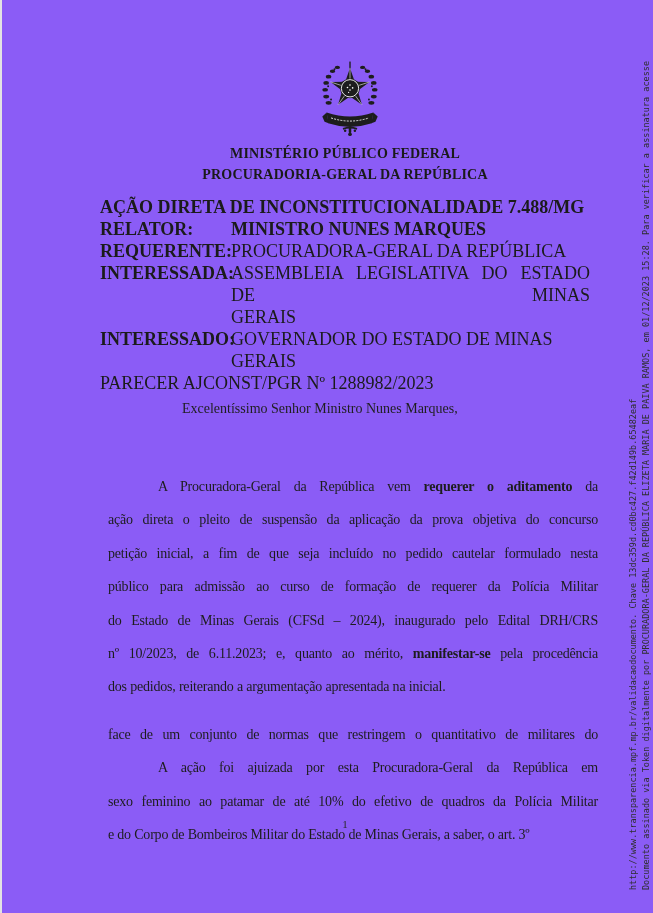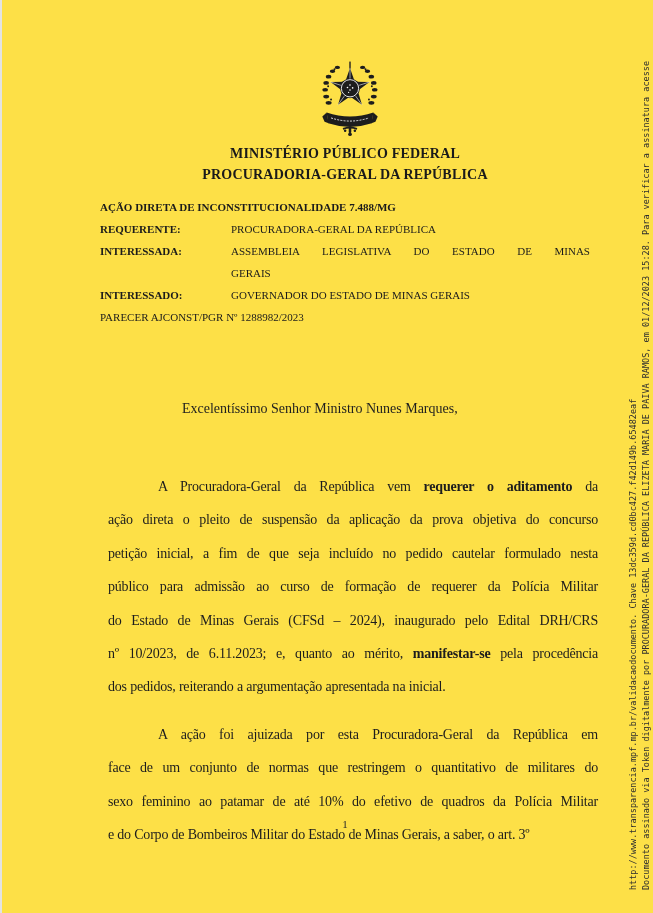--- a/index.html
+++ b/index.html
@@ -1,39 +1,39 @@
 <!DOCTYPE html>
 <html><head>
 <meta charset="utf-8">
 <style>
   html,body { margin:0; padding:0; background:#ffffff; }
   .page {
     position: relative;
     width: 653px;
     height: 913px;
-    background: #fde047;
+    background: #8b5cf6;
     font-family: "Liberation Serif", "DejaVu Serif", serif;
     color: #1f1f1f;
     overflow: hidden;
   }
   .scan-edge {
     position: absolute; left: 0; top: 0; width: 2px; height: 100%;
     background: #e3e3e3;
   }
   .emblem {
     position: absolute; left: 316px; top: 59px; width: 68px; height: 78px;
   }
   .org-block {
     position: absolute; left: 100px; top: 143px; width: 490px;
     text-align: center; font-weight: bold; font-size: 14px; line-height: 21px;
     letter-spacing: 0.2px; color: #1a1a1a;
   }
   .case-block {
     position: absolute; left: 100px; top: 196px; width: 490px;
-    font-size: 11px; line-height: 22px; color: #1b1b1b;
+    font-size: 18px; line-height: 22px; color: #1b1b1b;
   }
   .case-title { font-weight: bold; }
   .case-row { display: flex; align-items: flex-start; }
   .case-label { width: 131px; font-weight: bold; flex: 0 0 131px; }
   .case-value { flex: 1; }
   .case-value.bold { font-weight: bold; }
   .case-value .just { text-align: justify; text-align-last: justify; }
   .parecer { font-weight: normal; }
   .salutation {
     position: absolute; left: 112px; top: 398px; width: 490px;
@@ -142,20 +142,24 @@
 
   <div class="org-block">
     <div>MINISTÉRIO PÚBLICO FEDERAL</div>
     <div>PROCURADORIA-GERAL DA REPÚBLICA</div>
   </div>
 
   <div class="case-block">
     <div class="case-title">AÇÃO DIRETA DE INCONSTITUCIONALIDADE 7.488/MG</div>
     <div id="case-rows">
         <div class="case-row">
+          <div class="case-label">RELATOR:</div>
+          <div class="case-value bold">MINISTRO NUNES MARQUES</div>
+        </div>
+        <div class="case-row">
           <div class="case-label">REQUERENTE:</div>
           <div class="case-value">PROCURADORA-GERAL DA REPÚBLICA</div>
         </div>
         <div class="case-row">
           <div class="case-label">INTERESSADA:</div>
           <div class="case-value">
             <div class="just">ASSEMBLEIA LEGISLATIVA DO ESTADO DE MINAS</div>
             <div>GERAIS</div>
           </div>
         </div>
@@ -173,22 +177,22 @@
       <div class="paragraph">
         <div class="line just indent"><span>A Procuradora-Geral da República vem </span><span class="bold">requerer o aditamento</span><span> da</span></div>
         <div class="line just"><span>ação direta o pleito de suspensão da aplicação da prova objetiva do concurso</span></div>
         <div class="line just"><span>petição inicial, a fim de que seja incluído no pedido cautelar formulado nesta</span></div>
         <div class="line just"><span>público para admissão ao curso de formação de requerer da Polícia Militar</span></div>
         <div class="line just"><span>do Estado de Minas Gerais (CFSd – 2024), inaugurado pelo Edital DRH/CRS</span></div>
         <div class="line just"><span>nº 10/2023, de 6.11.2023; e, quanto ao mérito, </span><span class="bold">manifestar-se</span><span> pela procedência</span></div>
         <div class="line"><span>dos pedidos, reiterando a argumentação apresentada na inicial.</span></div>
       </div>
       <div class="paragraph">
+        <div class="line just"><span>face de um conjunto de normas que restringem o quantitativo de militares do</span></div>
         <div class="line just indent"><span>A ação foi ajuizada por esta Procuradora-Geral da República em</span></div>
-        <div class="line just"><span>face de um conjunto de normas que restringem o quantitativo de militares do</span></div>
         <div class="line just"><span>sexo feminino ao patamar de até 10% do efetivo de quadros da Polícia Militar</span></div>
         <div class="line"><span>e do Corpo de Bombeiros Militar do Estado de Minas Gerais, a saber, o art. 3º</span></div>
       </div>
     </div>
 
   <div class="footer">1</div>
 
   <div class="sig-line sig-outer">Documento assinado via Token digitalmente por PROCURADORA-GERAL DA REPÚBLICA ELIZETA MARIA DE PAIVA RAMOS, em 01/12/2023 15:28. Para verificar a assinatura acesse</div>
   <div class="sig-line sig-inner">http://www.transparencia.mpf.mp.br/validacaodocumento. Chave 13dc359d.cd0bc427.f42d149b.65482eaf</div>
 </div>

